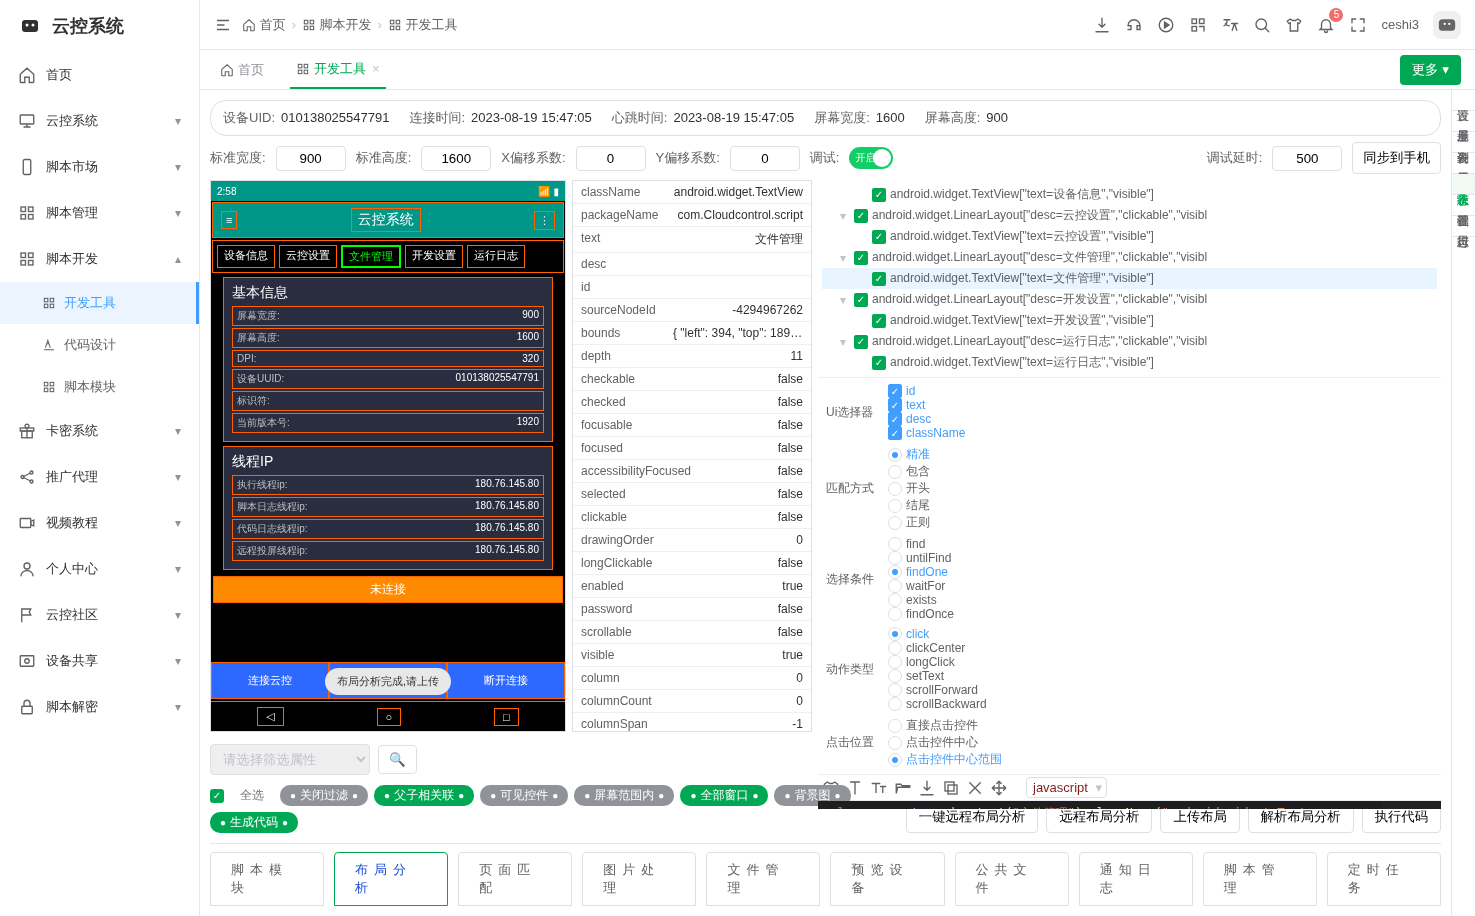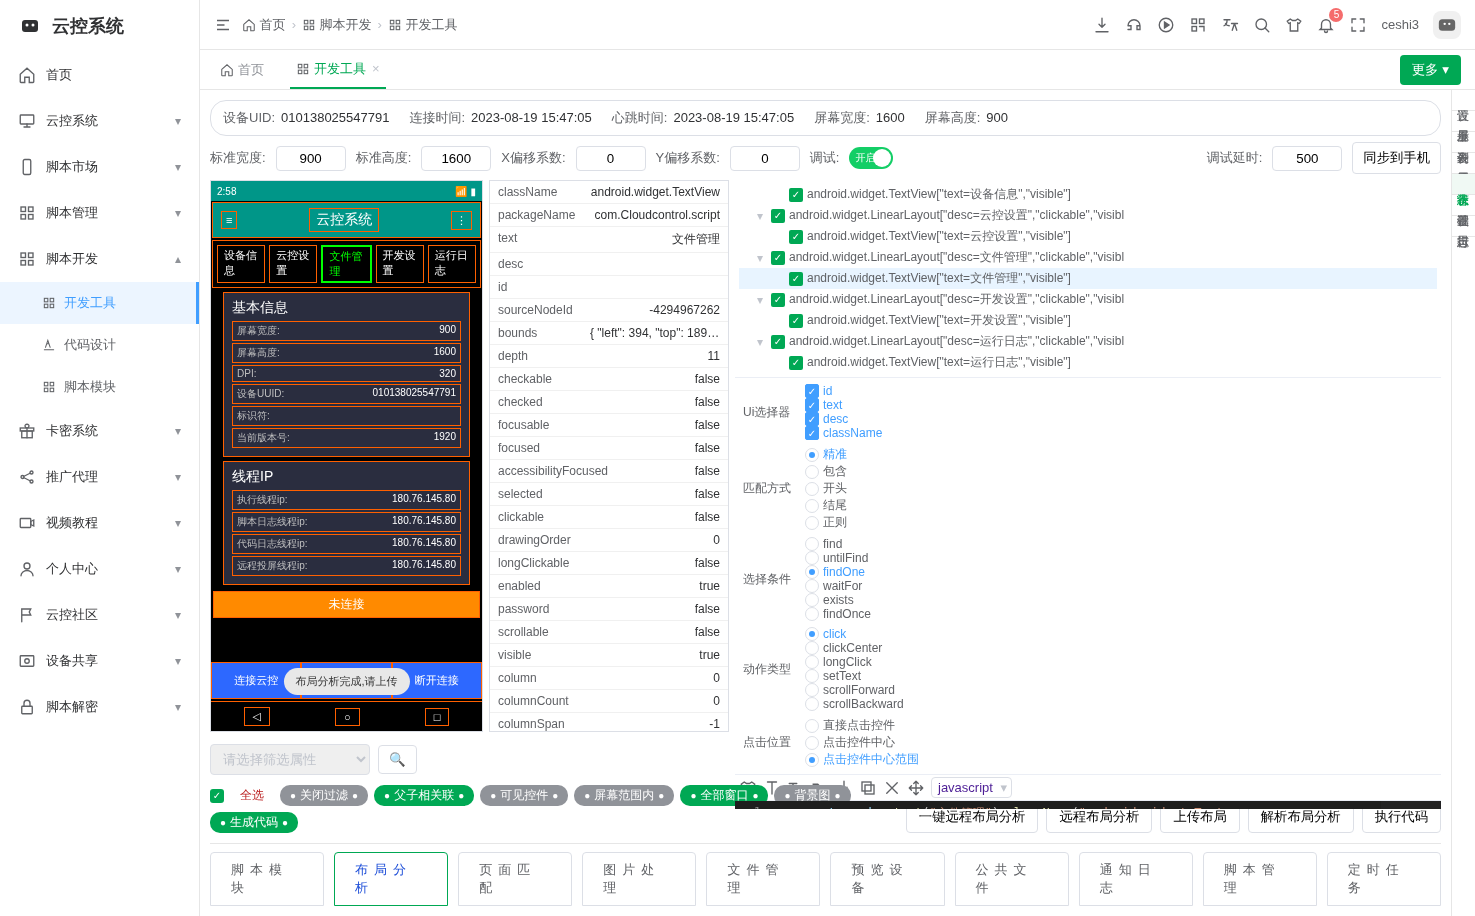--- a/index.html
+++ b/index.html
@@ -34,21 +34,21 @@
 .info-bar { border: 1px solid #dcdfe6; border-radius: 16px; padding: 8px 12px; display: flex; gap: 20px; flex-wrap: wrap; align-items: center; font-size: 13px; }
 .info-bar .k { color: #606266; margin-right: 6px; }
 .info-bar .v { color: #303133; }
 .cfg-bar { display: flex; align-items: center; gap: 10px; flex-wrap: wrap; font-size: 13px; }
 .cfg-bar input[type=text] { width: 70px; border: 1px solid #dcdfe6; border-radius: 4px; padding: 4px 6px; text-align: center; }
 .switch { width: 44px; height: 22px; background: #13ce66; border-radius: 11px; position: relative; display: inline-block; vertical-align: middle; }
 .switch::after { content: ""; position: absolute; right: 2px; top: 2px; width: 18px; height: 18px; background: #fff; border-radius: 50%; }
 .switch-label { color: #fff; font-size: 10px; position: absolute; left: 6px; top: 4px; }
 .sync-btn { border: 1px solid #dcdfe6; background: #fff; border-radius: 4px; padding: 6px 10px; cursor: pointer; }
 .mid { flex: 1; display: flex; gap: 6px; min-height: 0; }
-.phone-col { width: 273px; display: flex; flex-direction: column; border: 1px solid #dcdfe6; }
+.phone-col { width: 356px; display: flex; flex-direction: column; border: 1px solid #dcdfe6; }
 .phone { flex: 1; background: #000; position: relative; font-size: 11px; color: #fff; overflow: hidden; }
 .statusbar { background: #009688; height: 20px; display: flex; align-items: center; justify-content: space-between; padding: 0 6px; font-size: 10px; }
 .appbar { background: #009688; height: 36px; display: flex; align-items: center; justify-content: space-between; padding: 0 8px; border: 1px solid #ff6000; margin: 1px; }
 .appbar .ham { border: 1px solid #ff6000; padding: 2px 4px; }
 .appbar .ttl { border: 1px solid #ff6000; padding: 2px 6px; font-size: 14px; }
 .apptabs { display: flex; gap: 4px; padding: 4px; border: 1px solid #ff6000; margin: 2px 1px; }
 .apptab { border: 1px solid #ff6000; padding: 2px 6px; font-size: 11px; }
 .apptab.sel { border: 2px solid #00ff00; color: #00ff00; }
 .card { border: 1px solid #ff6000; margin: 4px 12px; padding: 6px 8px; background: #2a2d3f; }
 .card-title { color: #fff; font-size: 14px; margin-bottom: 4px; }
@@ -75,41 +75,41 @@
 .sel-row { display: flex; align-items: center; gap: 12px; flex-wrap: wrap; }
 .sel-row .lbl { color: #606266; min-width: 50px; }
 .chk-opt { display: flex; align-items: center; gap: 4px; }
 .chk-box { width: 14px; height: 14px; border: 1px solid #dcdfe6; border-radius: 2px; display: inline-flex; align-items: center; justify-content: center; }
 .chk-box.on { background: #409eff; border-color: #409eff; color: #fff; font-size: 10px; }
 .rad-opt { display: flex; align-items: center; gap: 4px; color: #606266; }
 .rad-dot { width: 14px; height: 14px; border: 1px solid #dcdfe6; border-radius: 50%; display: inline-flex; align-items: center; justify-content: center; }
 .rad-dot.on::after { content: ""; width: 6px; height: 6px; background: #409eff; border-radius: 50%; }
 .rad-opt.on { color: #409eff; }
 .toolbar { display: flex; align-items: center; gap: 6px; padding: 2px 4px; border-top: 1px solid #ebeef5; border-bottom: 1px solid #ebeef5; }
-.lang-sel { border: 1px solid #dcdfe6; border-radius: 4px; padding: 2px 18px 2px 6px; color: #4c1d95; position: relative; background: #fff; }
+.lang-sel { border: 1px solid #dcdfe6; border-radius: 4px; padding: 2px 18px 2px 6px; color: #7f1d1d; position: relative; background: #fff; margin-left: 12px; }
 .lang-sel::after { content: "▾"; position: absolute; right: 4px; color: #c0c4cc; }
 .editor { flex: 1; background: #1e1e1e; color: #d4d4d4; font-family: Consolas, Monaco, monospace; font-size: 12px; padding: 4px 0; overflow: auto; position: relative; }
 .ed-line { display: flex; }
 .ed-gutter { width: 36px; text-align: right; color: #858585; padding-right: 10px; user-select: none; }
 .ed-fold { width: 14px; color: #858585; }
 .ed-code { white-space: pre; }
 .tok-kw { color: #c586c0; }
 .tok-var { color: #9cdcfe; }
 .tok-fn { color: #dcdcaa; }
 .tok-str { color: #ce9178; }
 .minimap { position: absolute; top: 0; right: 0; width: 60px; height: 100%; background: #252526; opacity: 0.6; }
 .bottom-filter { display: flex; gap: 8px; padding: 6px 0; align-items: center; }
 .bottom-filter select, .bottom-filter input { border: 1px solid #dcdfe6; border-radius: 4px; padding: 6px 8px; }
 .bottom-filter input { flex: 1; }
 .search-btn { border: 1px solid #dcdfe6; border-radius: 4px; padding: 6px 10px; background: #fff; cursor: pointer; }
 .tag-row { display: flex; gap: 6px; align-items: center; flex-wrap: wrap; padding: 4px 0; }
 .tag { border-radius: 10px; padding: 2px 10px; font-size: 12px; cursor: pointer; display: inline-flex; align-items: center; gap: 4px; }
 .tag.green { background: #00a854; color: #fff; }
 .tag.gray { background: #909399; color: #fff; }
-.tag.gtxt { color: #b91c1c; }
+.tag.gtxt { color: #737373; }
 .tag-chk { width: 14px; height: 14px; border-radius: 3px; background: #00a854; color: #fff; display: inline-flex; align-items: center; justify-content: center; font-size: 10px; }
 .act-btns { display: flex; gap: 8px; margin-left: auto; }
 .act-btn { border: 1px solid #dcdfe6; background: #fff; border-radius: 4px; padding: 6px 12px; cursor: pointer; }
 .bot-tabs { display: flex; gap: 10px; padding: 8px 0 0; border-top: 1px solid #e6e6e6; }
 .bot-tab { border: 1px solid #dcdfe6; border-radius: 4px 4px 0 0; padding: 8px 20px; letter-spacing: 6px; cursor: pointer; background: #fff; }
 .bot-tab.active { color: #1d4ed8; border-color: #00a854; }
 .right-rail { width: 24px; border-left: 1px solid #e6e6e6; display: flex; flex-direction: column; }
 .rail-item { writing-mode: vertical-rl; text-orientation: upright; padding: 10px 4px; font-size: 12px; color: #606266; border-bottom: 1px solid #e6e6e6; cursor: pointer; text-align: center; }
 .rail-item.active { color: #00a854; background: #f0f9f4; }
 svg { width: 100%; height: 100%; }

